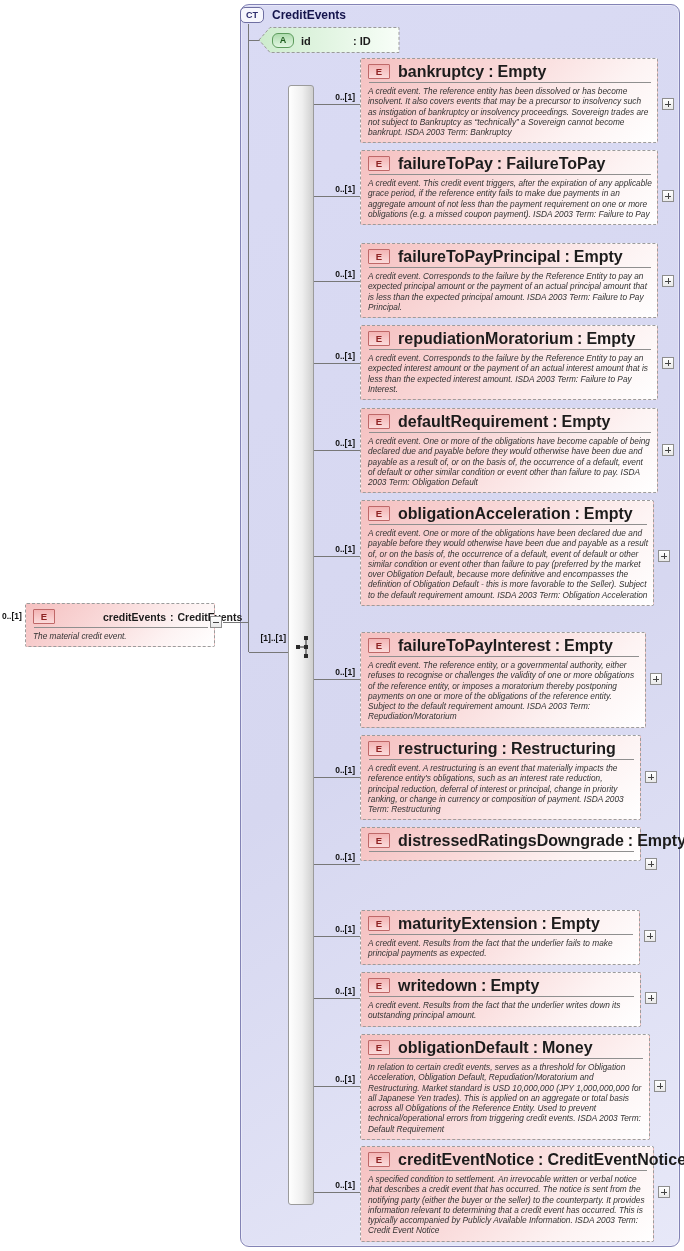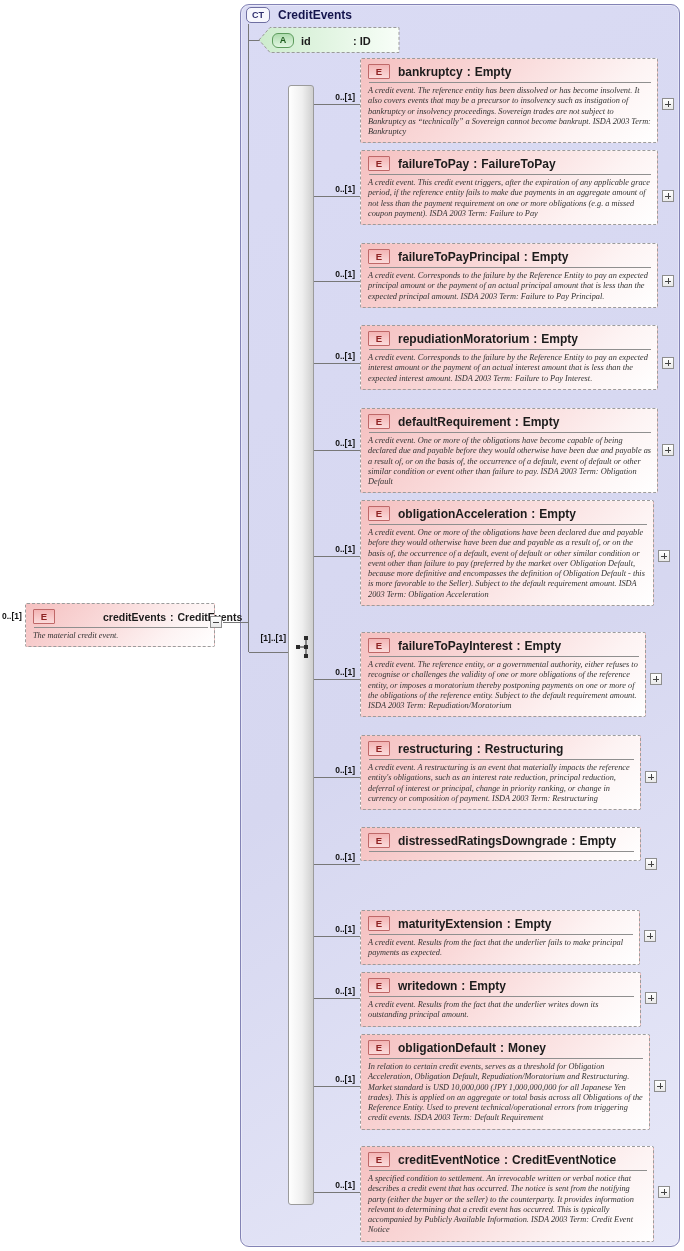--- a/index.html
+++ b/index.html
@@ -7,21 +7,21 @@
     width:684px;height:1251px;position:relative;background:#ffffff;
     font-family:"Liberation Sans", sans-serif;overflow:hidden;
   }
   
   .ct-container{
     position:absolute;left:240px;top:4px;width:440px;height:1243px;
     border:1px solid #8383b5;border-radius:9px;box-sizing:border-box;
     background:linear-gradient(150deg,#dadbf4 0%,#d6d7f0 55%,#e7e8f8 100%);
     box-shadow:inset 0 0 0 1px rgba(255,255,255,0.35);
   }
-  .ct-head{position:absolute;left:246px;top:7px;display:flex;gap:8px;align-items:center;}
+  .ct-head{position:absolute;left:240px;top:7px;display:flex;gap:8px;align-items:center;}
   .badge-ct{
     width:22px;height:14px;border:1px solid #6f6fa2;border-radius:5px;background:#f6f6fd;
     color:#2e2e6e;font-weight:bold;font-size:9px;text-align:center;line-height:14px;
   }
   .ct-title{font-weight:bold;font-size:12px;color:#14144c;}
 
   
   .attr-overlay{position:absolute;left:272px;top:33px;display:flex;align-items:center;}
   .badge-a{
     width:20px;height:13px;border:1px solid #5d9b5d;border-radius:6px;
@@ -37,25 +37,25 @@
     position:absolute;border:1px dashed #9c9c9c;border-radius:2px;box-sizing:border-box;
     background:linear-gradient(135deg,#f5c0c0 0%,#f9d9d9 40%,#fdf3f3 75%,#ffffff 100%);
     padding:4px 5px 5px 7px;
   }
   .ehead{display:flex;align-items:center;height:17px;}
   .badge-e{
     width:20px;height:13px;flex:0 0 auto;border:1px solid #bf6868;border-radius:1px;
     background:linear-gradient(#f3b4b4,#fbdada);color:#8d2222;
     font-size:9.5px;font-weight:bold;text-align:center;line-height:13px;margin-right:8px;
   }
-  .etitle{font-weight:bold;font-size:12px;color:#1c1c1c;white-space:nowrap;}
+  .etitle{font-weight:bold;font-size:16px;color:#1c1c1c;white-space:nowrap;}
   .etitle .colon{margin:0 4px;}
   .root .etitle{font-size:10.5px;margin-left:40px;}
   .sep{border-top:1px solid #8f8f8f;margin:2px 1px 3px 1px;}
-  .anno{font-style:italic;font-size:8.3px;line-height:10.3px;color:#333;font-family:Liberation Serif, serif;}
+  .anno{font-style:italic;font-size:8.3px;line-height:10.3px;color:#333;}
 
   
   .hline{position:absolute;height:1px;background:#777;}
   .vline{position:absolute;width:1px;background:#777;}
   .card-label{
     position:absolute;font-size:8.5px;font-weight:bold;color:#111;white-space:nowrap;
   }
   .card-label.right{text-align:right;}
 
   

